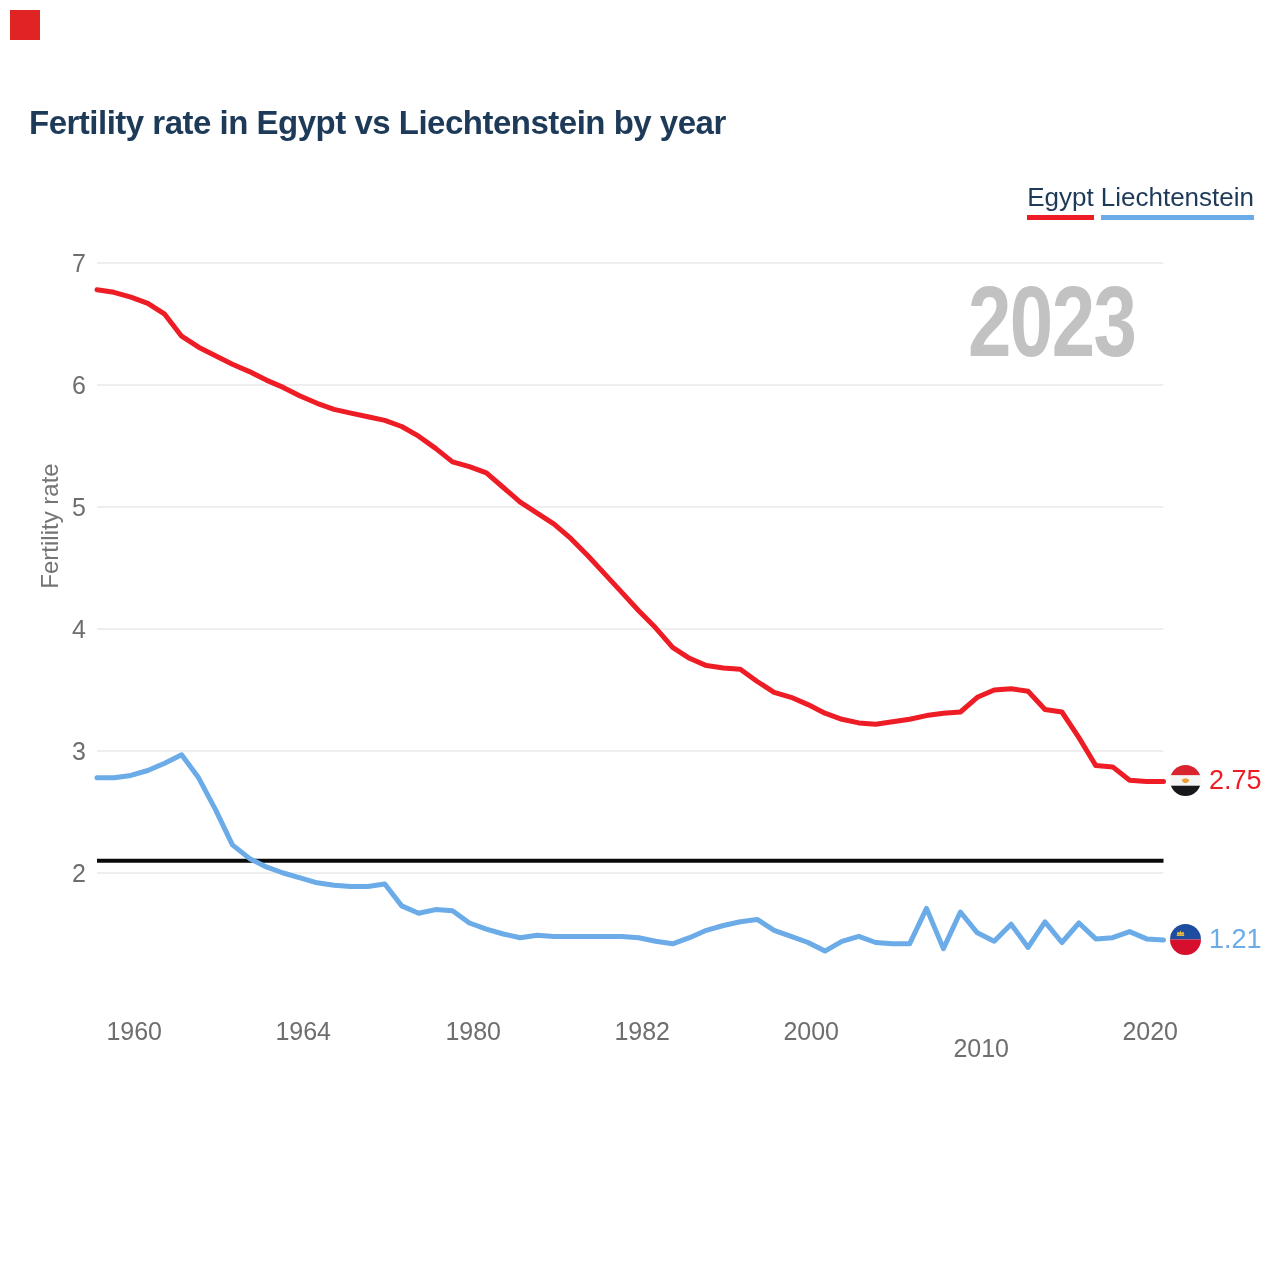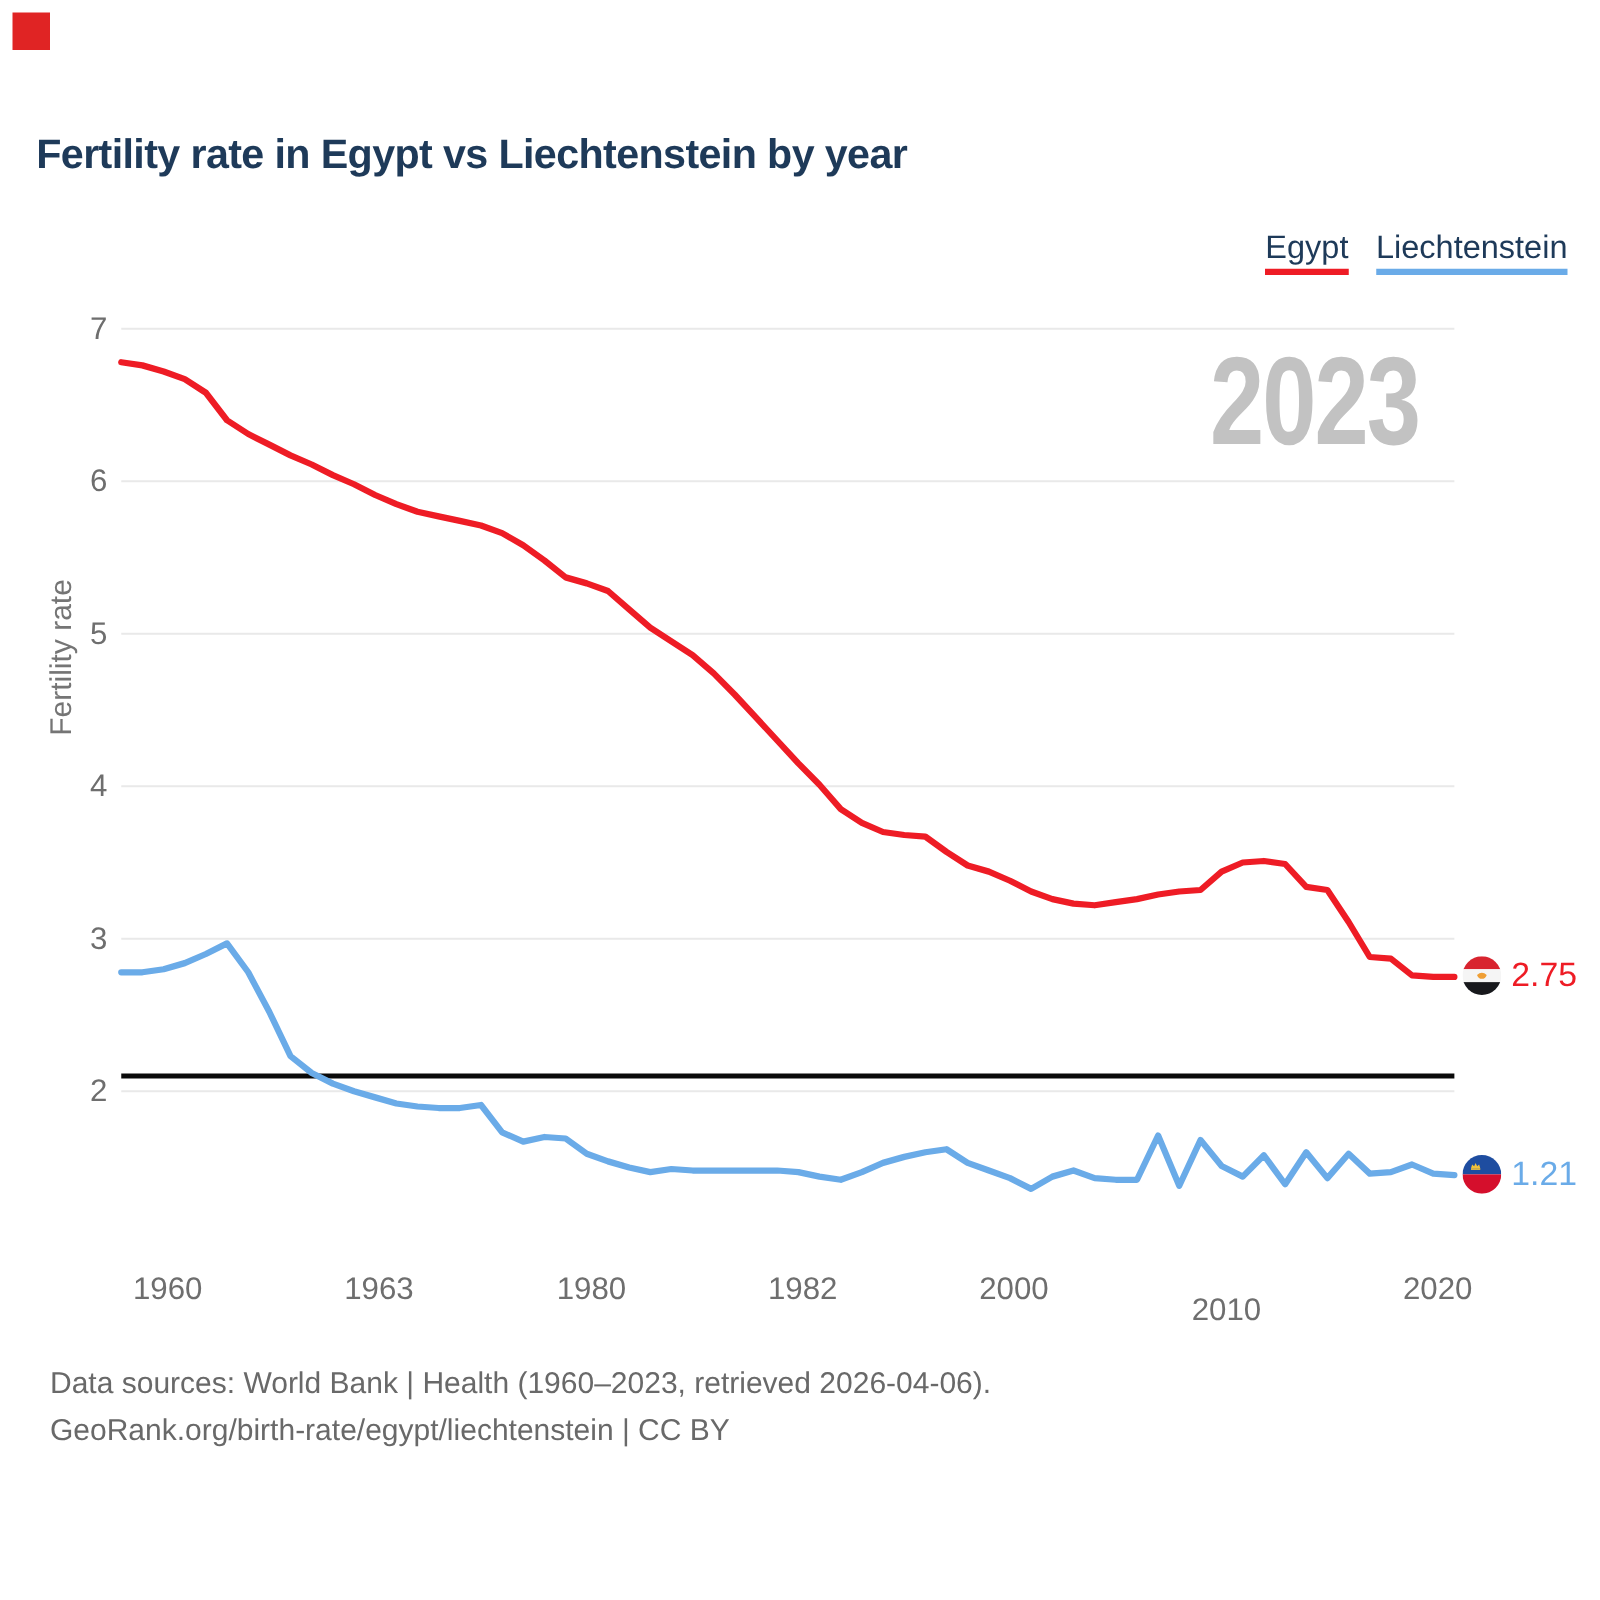--- a/index.html
+++ b/index.html
@@ -1,21 +1,21 @@
 <!DOCTYPE html>
 <html><head>
 <meta charset="utf-8">
 <style>
   html,body{margin:0;padding:0;background:#fff;}
   .canvas{position:relative;width:1280px;height:1280px;background:#fff;overflow:hidden;
           font-family:"Liberation Sans",sans-serif;}
   .red-square{position:absolute;left:10px;top:10px;width:30px;height:30px;}
   .title{position:absolute;left:29px;top:104px;font-size:33px;font-weight:700;
          color:#1e3a59;letter-spacing:-0.5px;white-space:nowrap;}
-  .legend{position:absolute;top:182px;right:26px;display:flex;gap:22px;
+  .legend{position:absolute;top:182px;right:26px;display:flex;gap:7px;
           font-size:26px;color:#1e3a59;text-align:center;}
   .legend-item{padding-bottom:2px;border-bottom:5px solid #ccc;cursor:pointer;white-space:nowrap;}
   #chart-svg{position:absolute;left:0;top:0;}
   .ytick{position:absolute;left:28px;width:58px;height:30px;line-height:30px;
          text-align:right;font-size:25px;color:#6e6e6e;}
   .xtick{position:absolute;top:1016px;width:130px;height:30px;line-height:30px;
          text-align:right;font-size:25px;color:#6e6e6e;}
   .ylabel{position:absolute;left:-62px;top:512px;width:224px;text-align:center;
           transform:rotate(-90deg);font-size:24px;color:#757575;}
   .watermark{position:absolute;left:968px;top:264px;font-size:100px;font-weight:700;
@@ -58,21 +58,21 @@
     </svg>
 
   <div class="ytick" style="top:248px;">7</div>
   <div class="ytick" style="top:370px;">6</div>
   <div class="ytick" style="top:492px;">5</div>
   <div class="ytick" style="top:614px;">4</div>
   <div class="ytick" style="top:736px;">3</div>
   <div class="ytick" style="top:858px;">2</div>
 
   <div class="xtick" style="left:32px;">1960</div>
-  <div class="xtick" style="left:201px;">1963</div>
+  <div class="xtick" style="left:201px;">1964</div>
   <div class="xtick" style="left:371px;">1980</div>
   <div class="xtick" style="left:540px;">1982</div>
   <div class="xtick" style="left:709px;">2000</div>
   <div class="xtick" style="left:879px;margin-top:17px;">2010</div>
   <div class="xtick" style="left:1048px;">2020</div>
 
   <div class="ylabel">Fertility rate</div>
 
   <div class="endlabel egypt">
     <svg class="flag" width="31" height="31" viewBox="0 0 31 31">
@@ -97,18 +97,14 @@
       <g clip-path="url(#clip-li)">
         <rect x="0" y="0" width="31" height="15.5" fill="#1e4da0"></rect>
         <rect x="0" y="15.5" width="31" height="15.5" fill="#d50f2c"></rect>
         <path d="M6.8 10.6 l0.9 -3.1 1.6 1.5 1.2 -2.6 1.2 2.6 1.6 -1.5 0.9 3.1 z" fill="#f2c23a"></path>
         <rect x="6.8" y="10.6" width="7.4" height="1.3" fill="#f2c23a"></rect>
       </g>
     </svg>
     <span style="color: rgb(106, 171, 232);">1.21</span>
   </div>
 
-  <div class="footer">
-    <div>Data sources: World Bank | Health (1960–2023, retrieved 2026-04-06).</div>
-    <div>GeoRank.org/birth-rate/egypt/liechtenstein | CC BY</div>
-  </div>
 
 </div>
 
 </body></html>

